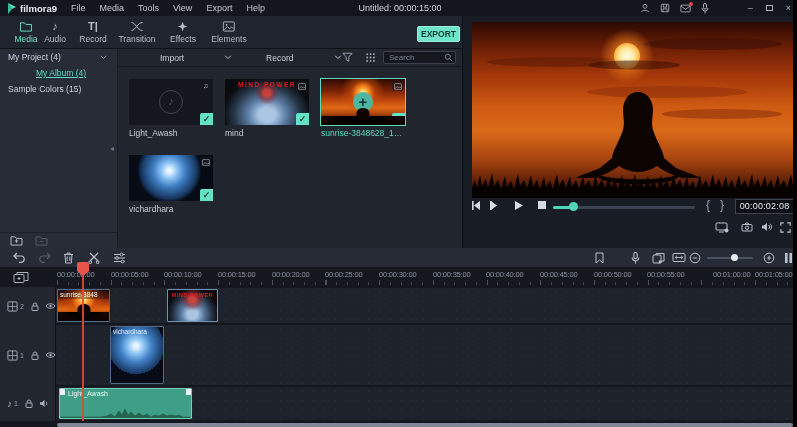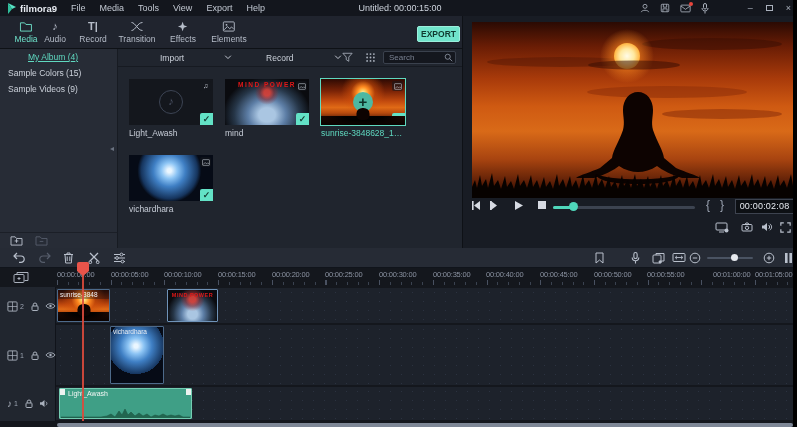--- a/index.html
+++ b/index.html
@@ -27,21 +27,21 @@
 .tab .tab-lab{font-size:8.5px}
 .tab.active{color:#6fe3cb}
 .titles-glyph{font-size:11px;font-weight:bold;line-height:11px}
 .export-btn{position:absolute;left:417px;top:10px;width:43px;height:16px;background:#70e4cb;border:1px solid #9bf0dd;
   border-radius:2px;color:#10392f;font-weight:bold;font-size:8.5px;text-align:center;line-height:14px;cursor:pointer}
 
 
 .sidebar{left:0;top:49px;width:118px;height:183px;background:#272c36;border-right:1px solid #171b22}
 .alb{padding:3px 0 3px 8px;font-size:8.5px;color:#ccd2db;display:flex;align-items:center;cursor:pointer}
 .alb .chev{margin-left:auto;margin-right:10px;color:#8a92a0}
-.alb.child{padding-left:28px}
+.alb.child{padding-left:36px}
 .alb.active{color:#5fd9c0;text-decoration:underline}
 .collapse{left:110px;top:95px;color:#6a7280;font-size:8px}
 .sb-footer{left:0;top:232px;width:118px;height:16px;background:#272c36;border-right:1px solid #171b22;border-top:1px solid #1b1f27;display:flex;align-items:center;gap:12px;padding-left:10px}
 
 
 .media{left:118px;top:49px;width:344px;height:199px;background:#20252e}
 .m-head{position:absolute;left:0;top:0;width:100%;height:18px;display:flex;align-items:center;border-bottom:1px solid #161a21}
 .dd{display:flex;align-items:center;gap:40px;color:#ccd2db;font-size:8.5px;cursor:pointer}
 .imp{margin-left:42px}.rec{margin-left:34px}
 .m-tools{position:absolute;left:224px;top:3px;display:flex;gap:12px;align-items:center;color:#aab1bd}
@@ -211,28 +211,31 @@
           <rect x="1" y="1" width="12" height="10" rx="1" fill="none" stroke="currentColor"></rect>
           <circle cx="4.5" cy="4.2" r="1" fill="currentColor"></circle>
           <path d="M2 9.5 L5.5 6 L8 8.5 L10 6.5 L12 8.5" fill="none" stroke="currentColor"></path>
         </svg>
       <span class="tab-lab">Elements</span>
     </div>
     <div class="export-btn">EXPORT</div>
   </div>
 
   <div class="sidebar a">
+    <div class="alb">
+      <span>My Project (4)</span>
+      <svg class="chev" width="7" height="5" viewBox="0 0 10 7">
+          <path d="M1 1 L5 5 L9 1" fill="none" stroke="currentColor" stroke-width="1.3"></path>
+        </svg>
+    </div>
     <div class="alb child active">
       <span>My Album (4)</span>
     </div>
     <div class="alb">
       <span>Sample Colors (15)</span>
-    </div>
-    <div class="alb">
-      <span>Sample Videos (9)</span>
     </div>
     <span class="collapse a">◂</span>
   </div>
   <div class="sb-footer a">
     <svg width="13" height="11" viewBox="0 0 14 12" style="color:#b9c0cc">
         <path d="M1 2 h4.5 l1.5 1.8 H13 V11 H1 Z" fill="none" stroke="currentColor"></path>
         <path d="M5 6.5 h4 M7 4.5 v4" stroke="currentColor"></path>
       </svg>
     <svg width="13" height="11" viewBox="0 0 14 12" style="color:#565d6b">
         <path d="M1 2 h4.5 l1.5 1.8 H13 V11 H1 Z" fill="none" stroke="currentColor"></path>

